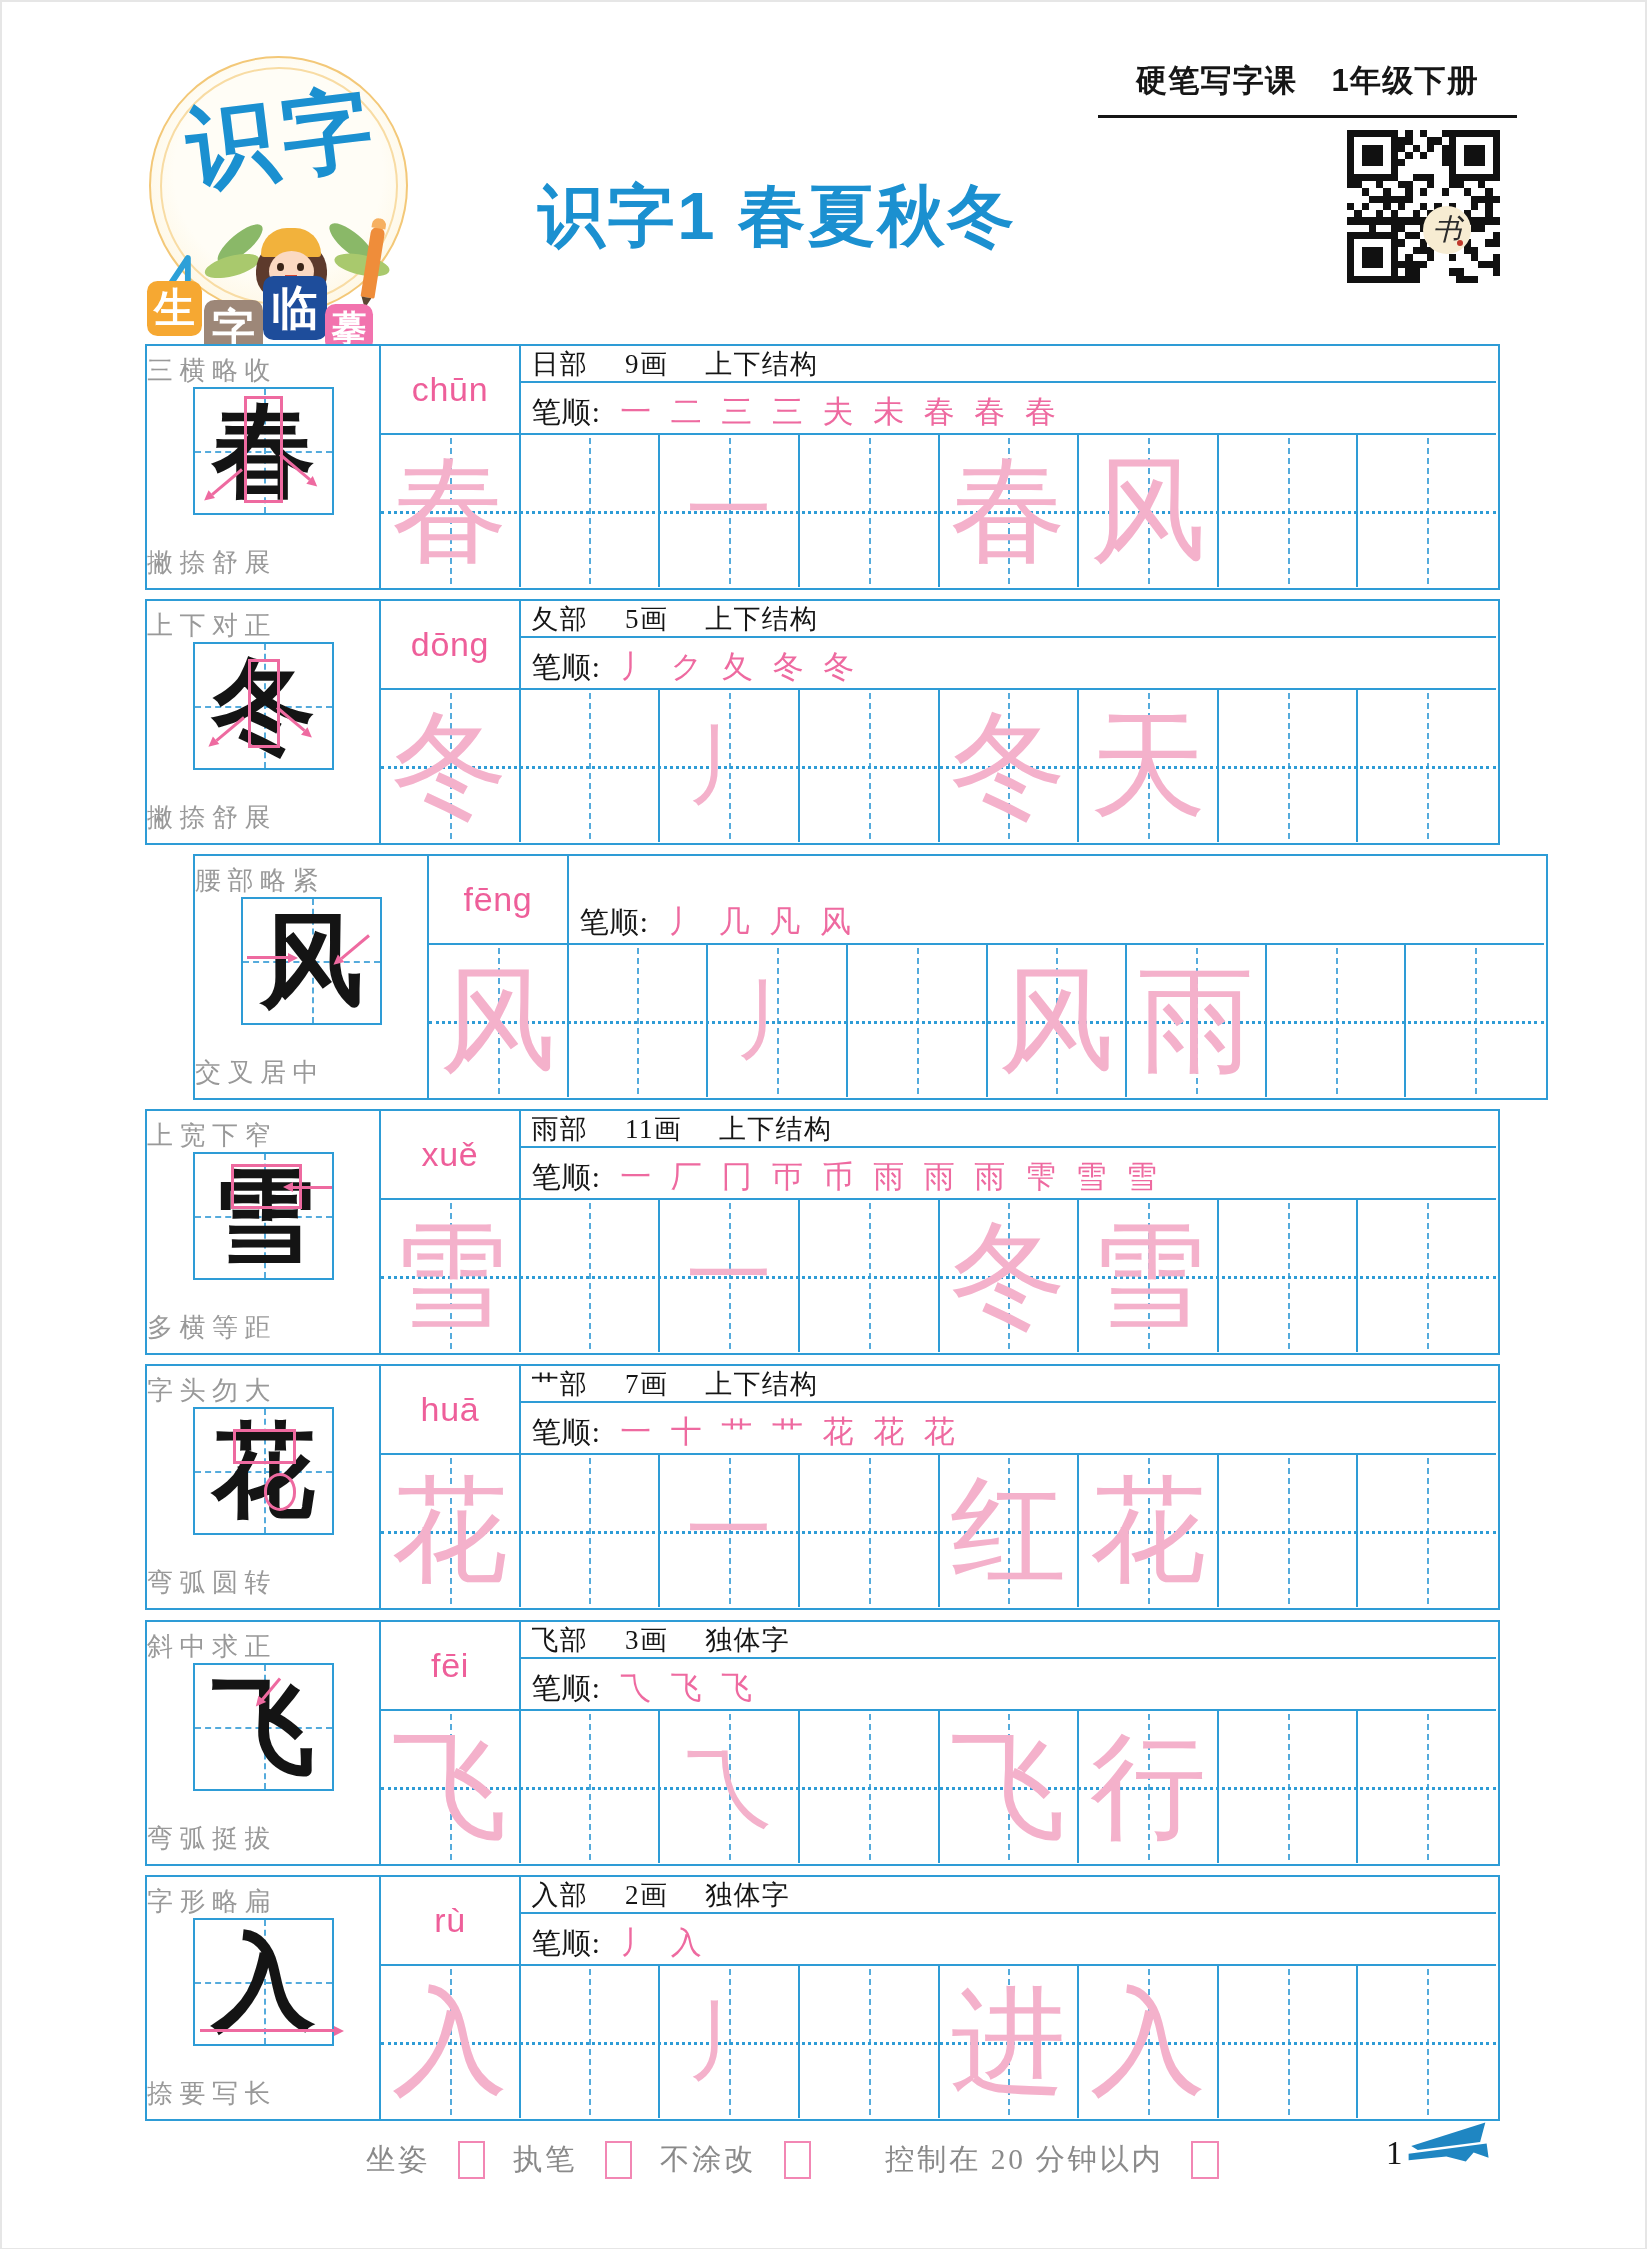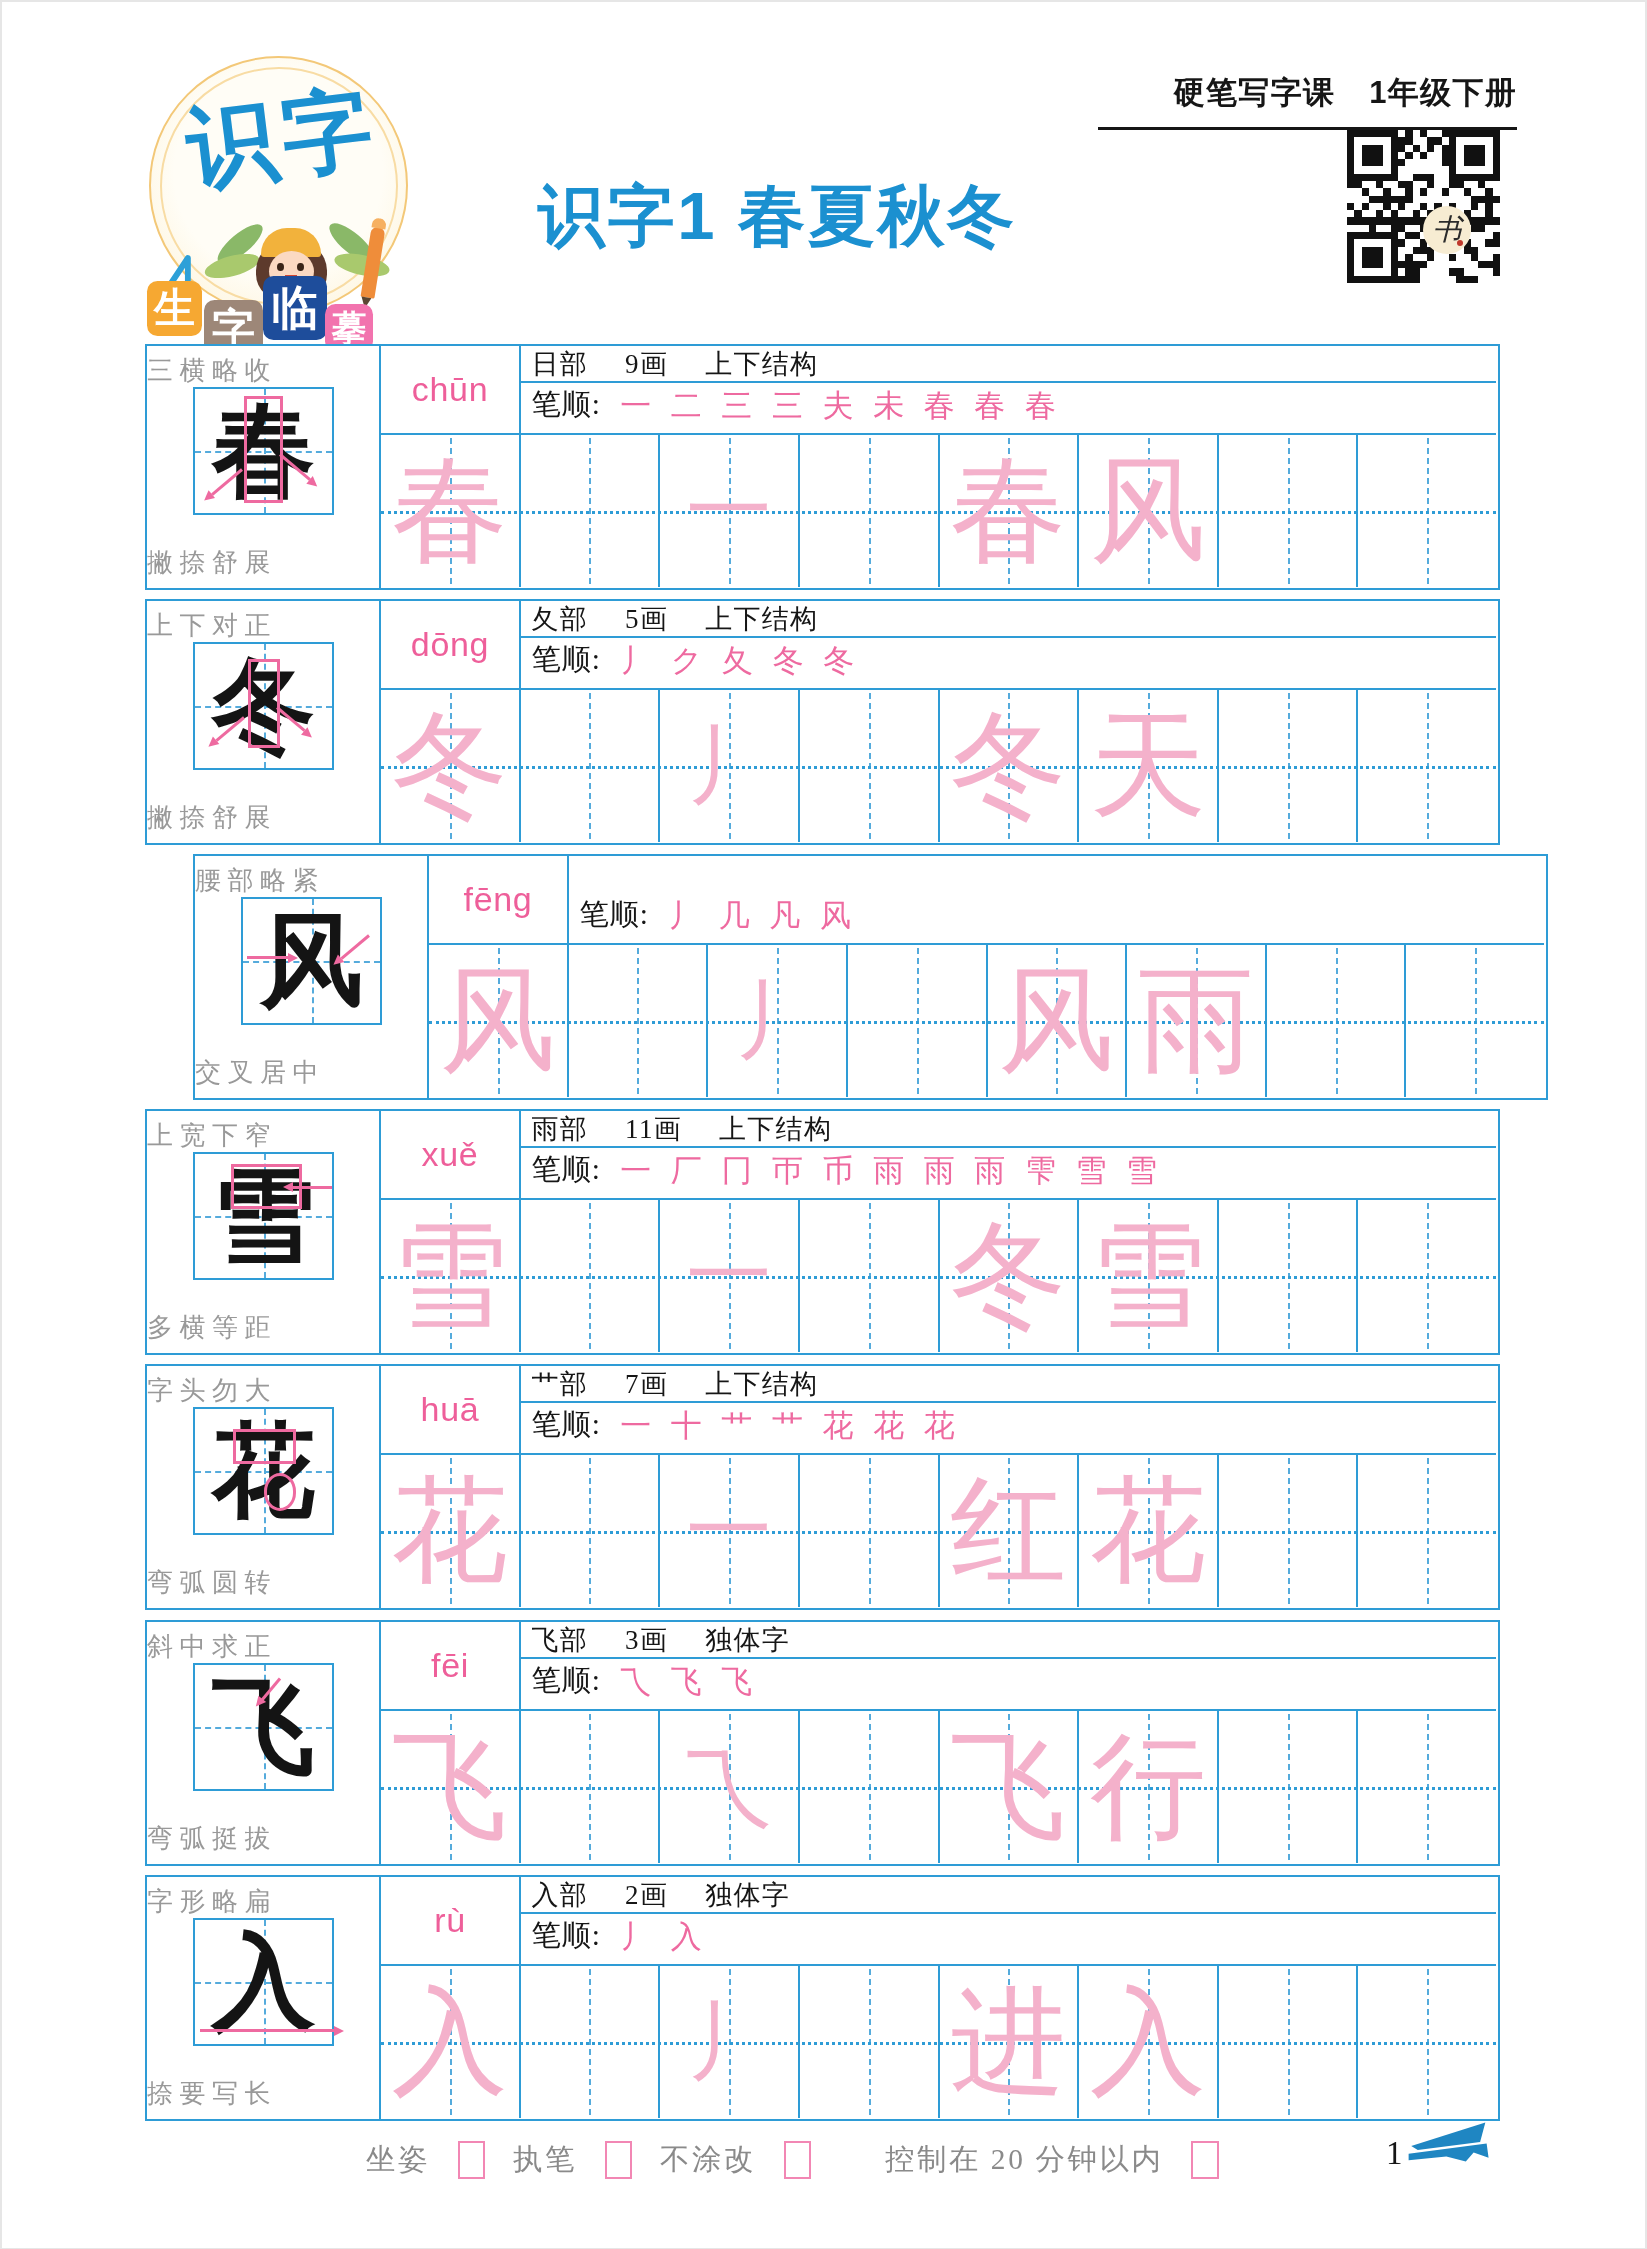--- a/index.html
+++ b/index.html
@@ -36,21 +36,21 @@
   .leaf.l2{left:55px;top:200px;transform:rotate(-15deg);background:#a9c96d}
   .leaf.r1{left:175px;top:177px;transform:rotate(40deg)}
   .leaf.r2{left:185px;top:199px;transform:rotate(12deg);background:#a9c96d}
   .pencil{position:absolute;left:217px;top:171px;width:14.4px;height:71px;background:#ef8d3a;border-radius:6.5px 6.5px 1.3px 1.3px;transform:rotate(9deg)}
   .pencil::before{content:'';position:absolute;left:0;top:-9.2px;width:14.4px;height:10.5px;border-radius:6.5px 6.5px 0 0;background:#f6b061}
   .pencil::after{content:'';position:absolute;left:1.3px;bottom:-10.5px;border-left:5.9px solid transparent;border-right:5.9px solid transparent;border-top:11.8px solid #5b4632}
   .ruler{position:absolute;left:5.2px;top:198px}
   .badge{position:absolute;border-radius:10.5px;color:#fff;display:flex;align-items:center;justify-content:center;
          font-family:"Liberation Serif",serif;font-weight:700}
 
-  .course-line{position:absolute;left:1098px;top:72px;width:419px;text-align:right;
+  .course-line{position:absolute;left:1098px;top:60px;width:419px;text-align:center;
                border-bottom:3.9px solid #161616;padding-bottom:13px;font-weight:700;font-size:31px;
                letter-spacing:1.3px;color:#161616}
   .course-line .gap{display:inline-block;width:34px}
   .page-title{position:absolute;left:538px;top:171px;font-size:67px;font-weight:700;
               color:var(--title-blue);letter-spacing:2.6px}
 
   .qr{position:absolute;left:1347px;top:130px;width:153px;height:153px;background:#fff;
       display:grid;grid-template-columns:repeat(21,1fr);grid-template-rows:repeat(21,1fr)}
   .qr .m{background:#111}
   .qr-center{position:absolute;left:50%;top:50%;width:48px;height:48px;border-radius:50%;
@@ -76,21 +76,21 @@
   .anno-arrow::after{content:'';position:absolute;right:-9.8px;top:-6.5px;width:0;height:0;
                      border-left:10.5px solid var(--accent-pink);border-top:5.2px solid transparent;border-bottom:5.2px solid transparent}
 
   .pinyin-cell{position:absolute;left:234px;top:0;width:140px;height:87px;border-right:2px solid var(--line-blue);
                display:flex;align-items:center;justify-content:center}
   .pinyin{font-size:34px;color:#ee5f9a;letter-spacing:0.7px}
   .radical-strip{position:absolute;left:374px;top:0;width:975px;height:37px;border-bottom:2px solid var(--line-blue);
                  display:flex;align-items:center;padding-left:10.5px;font-family:"Liberation Serif",serif;
                  font-size:27px;color:#161616}
   .radical-strip span{margin-right:37px;letter-spacing:1.3px}
-  .stroke-strip{position:absolute;left:374px;top:39px;width:975px;height:48px;display:flex;align-items:flex-start;
+  .stroke-strip{position:absolute;left:374px;top:39px;width:975px;height:48px;display:flex;align-items:flex-end;
                 padding-left:10.5px;font-family:"Liberation Serif",serif}
   .so-label{font-size:29.4px;color:#161616;margin-right:19.6px;letter-spacing:0.7px}
   .so-glyph{font-size:31px;color:var(--accent-pink);margin-right:19.6px}
 
   .practice{position:absolute;left:234px;top:87px;width:1115px;height:154px;border-top:2px solid var(--line-blue);display:flex}
   .cell{flex:1;position:relative;border-right:2px solid var(--line-blue);display:flex;align-items:center;justify-content:center}
   .cell:last-child{border-right:none}
   .cell::before{content:'';position:absolute;left:50%;top:2.6px;bottom:2.6px;border-left:2px dashed var(--dash-blue)}
   .mid-dots{position:absolute;left:0;right:0;top:50%;border-top:3.9px dotted var(--line-blue);z-index:1}
   .trace{position:relative;z-index:2;font-family:"Liberation Serif",serif;font-size:116px;line-height:1;color:var(--trace-pink)}

